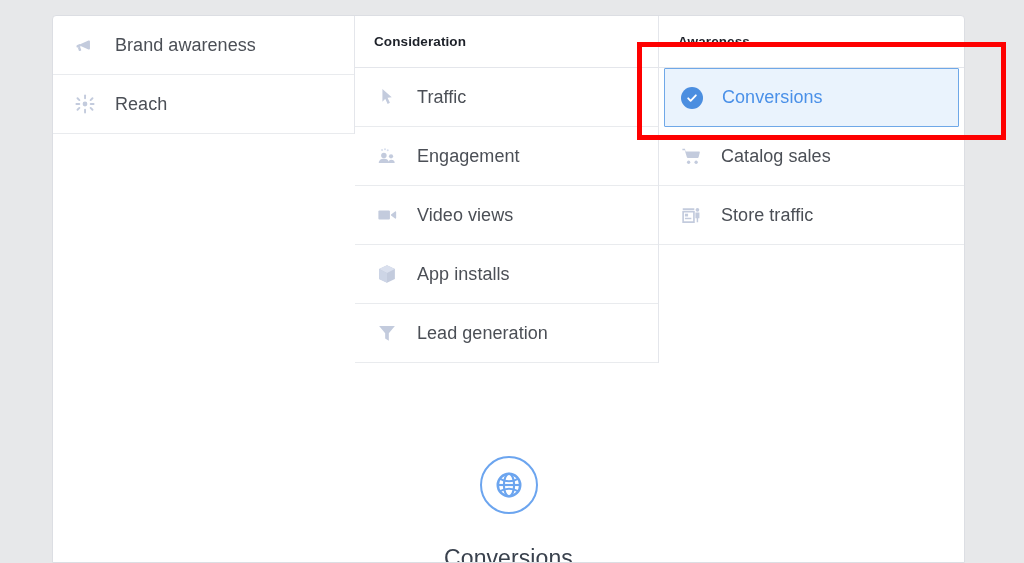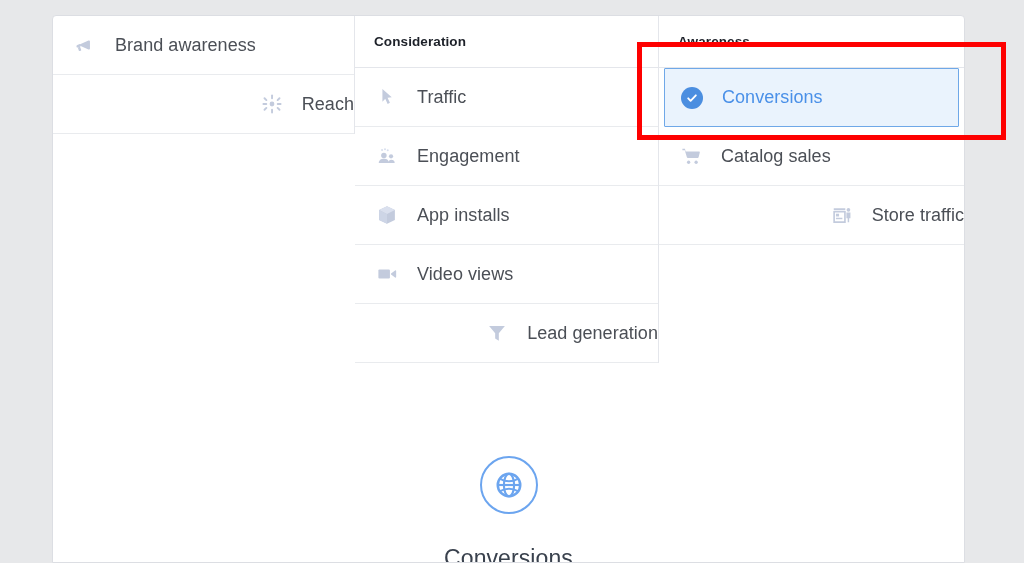--- a/index.html
+++ b/index.html
@@ -60,21 +60,21 @@
 
   .obj-row {
     height: 59px;
     box-sizing: border-box;
     display: flex;
     align-items: center;
     padding-left: 19px;
     border-bottom: 1px solid #e9ebee;
     cursor: pointer;
   }
-  .obj-row:last-child { border-bottom: 1px solid #e9ebee; justify-content: flex-end; }
+  .obj-row:last-child { border-bottom: 1px solid #e9ebee; }
 
   .obj-icon {
     width: 26px;
     height: 26px;
     flex: 0 0 26px;
     display: flex;
     align-items: center;
     justify-content: center;
     margin-right: 17px;
   }
@@ -216,36 +216,36 @@
               <circle cx="12.8" cy="5.6" r="1.1"></circle>
             </g>
           </svg>
         </span>
         <span class="obj-label">Engagement</span>
       </div>
 
       <div class="obj-row">
         <span class="obj-icon">
           <svg width="22" height="22" viewBox="0 0 24 24">
+            <rect x="2.6" y="7" width="12.6" height="10" rx="1.2" fill="#c3cbdd"></rect>
+            <path d="M16.4 11.4l4.4-3.3c.5-.4 1.2 0 1.2.6v6.6c0 .6-.7 1-1.2.6l-4.4-3.3z" fill="#c3cbdd"></path>
+          </svg>
+        </span>
+        <span class="obj-label">Video views</span>
+      </div>
+
+      <div class="obj-row">
+        <span class="obj-icon">
+          <svg width="22" height="22" viewBox="0 0 24 24">
             <path d="M12 2.4l8.6 4.2v10.8L12 21.6 3.4 17.4V6.6z" fill="#c3cbdd"></path>
             <path d="M12 2.4l8.6 4.2L12 10.9 3.4 6.6z" fill="#dae0ee"></path>
             <path d="M12 10.9v10.7L3.4 17.4V6.6z" fill="#cdd5e6"></path>
           </svg>
         </span>
         <span class="obj-label">App installs</span>
-      </div>
-
-      <div class="obj-row">
-        <span class="obj-icon">
-          <svg width="22" height="22" viewBox="0 0 24 24">
-            <rect x="2.6" y="7" width="12.6" height="10" rx="1.2" fill="#c3cbdd"></rect>
-            <path d="M16.4 11.4l4.4-3.3c.5-.4 1.2 0 1.2.6v6.6c0 .6-.7 1-1.2.6l-4.4-3.3z" fill="#c3cbdd"></path>
-          </svg>
-        </span>
-        <span class="obj-label">Video views</span>
       </div>
 
       <div class="obj-row">
         <span class="obj-icon">
           <svg width="22" height="22" viewBox="0 0 24 24">
             <path d="M3.4 4.4h17.2l-6.6 8v8l-4-2.4v-5.6z" fill="#c3cbdd"></path>
           </svg>
         </span>
         <span class="obj-label">Lead generation</span>
       </div>

